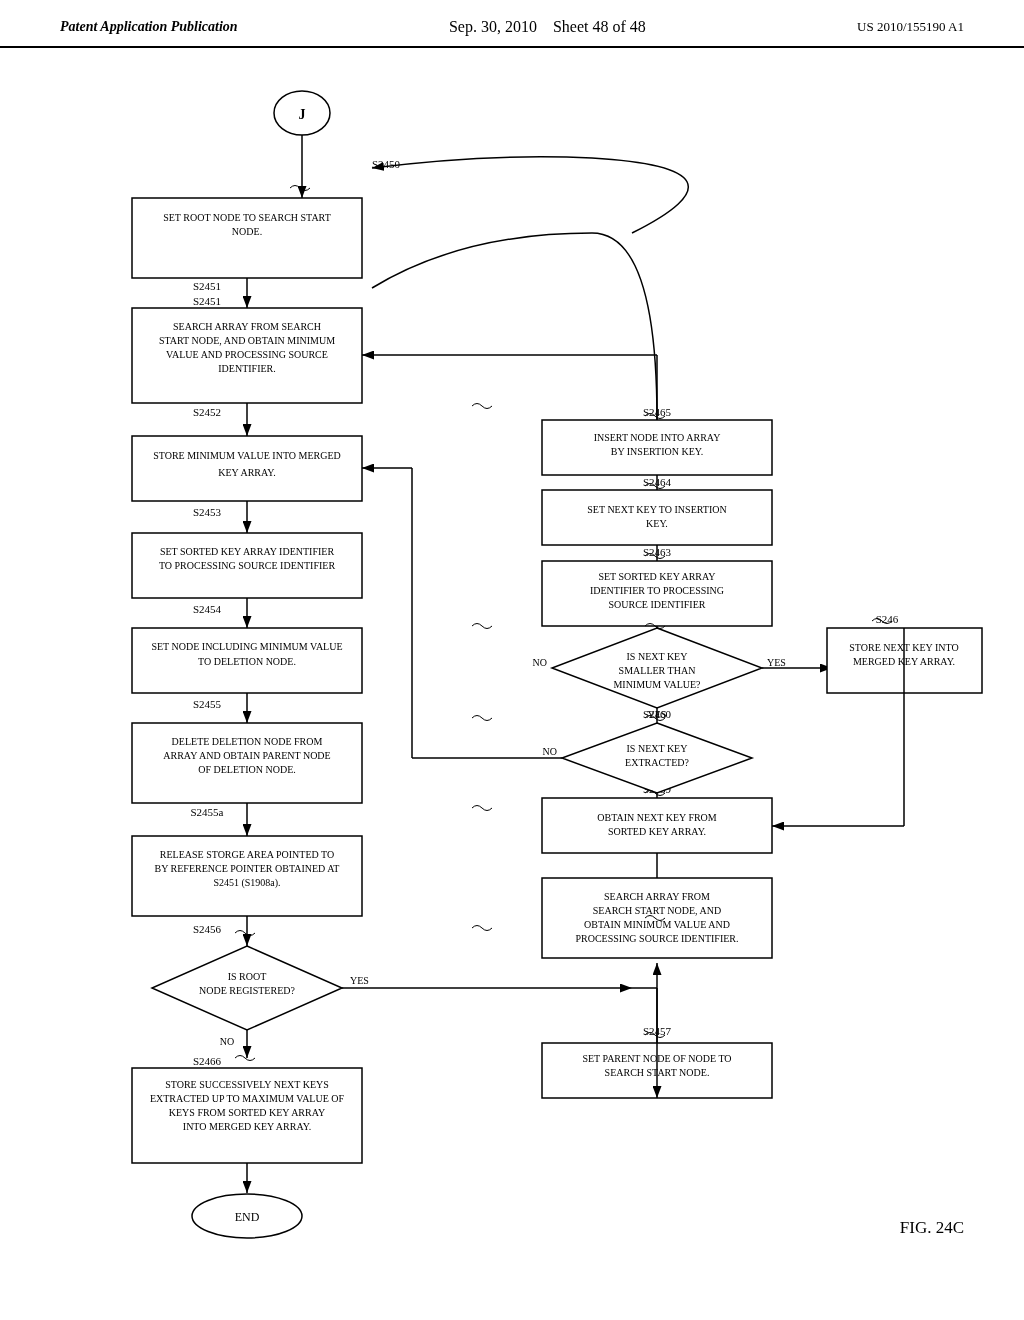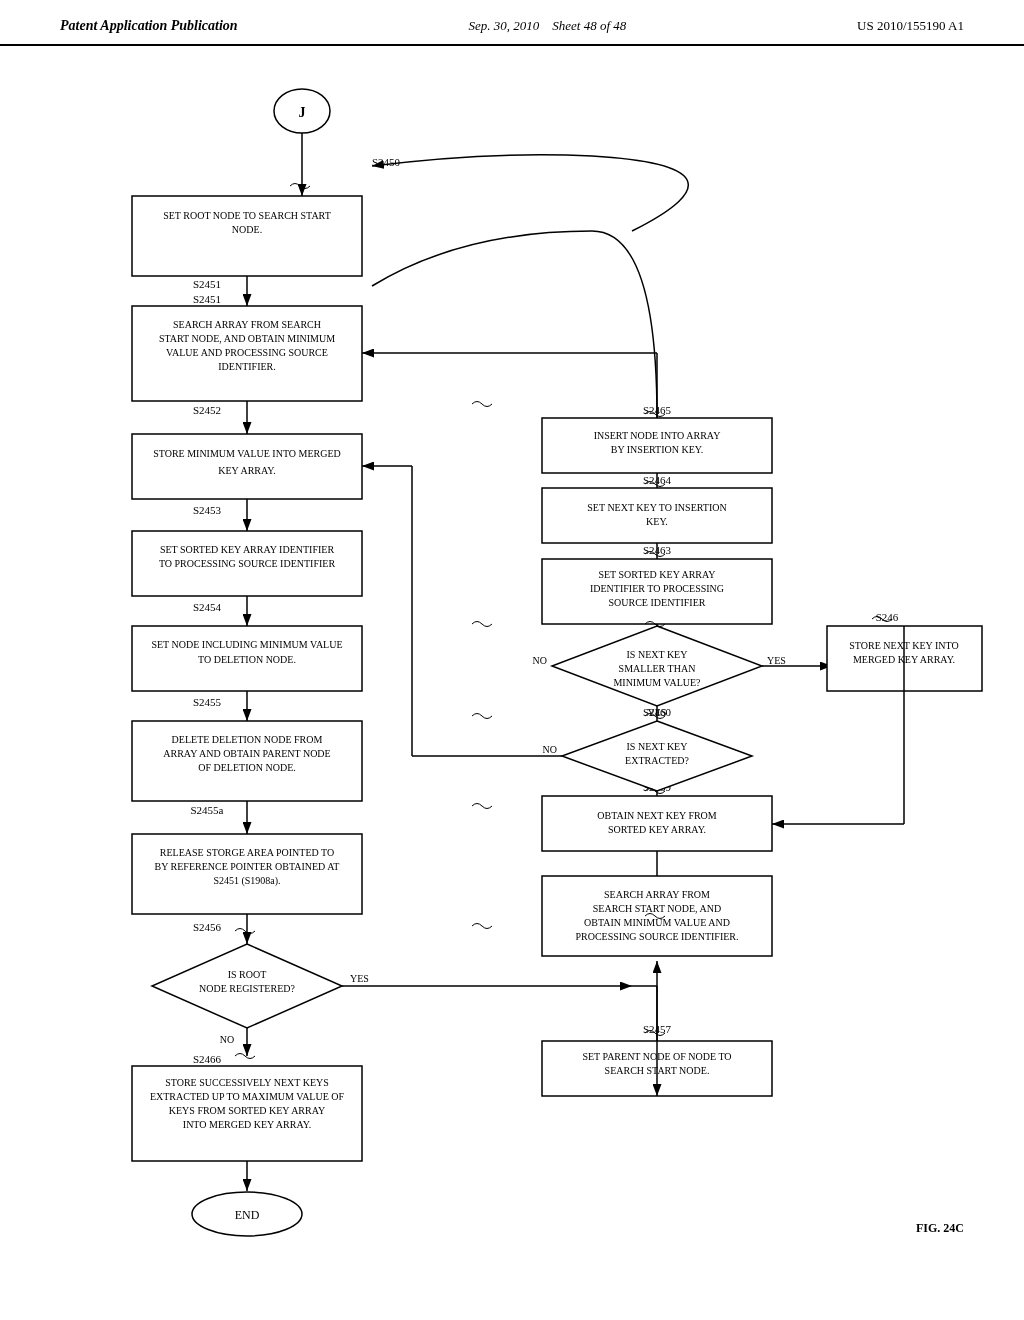--- a/index.html
+++ b/index.html
@@ -18,42 +18,41 @@
       padding: 18px 60px 10px 60px;
       border-bottom: 2px solid #000;
       font-size: 13px;
     }
     .header-left {
       font-weight: bold;
       font-size: 14px;
       font-style: italic;
     }
     .header-center {
-      font-size: 13px;
-      font-style: italic;
+      font-size: 16px;
     }
     .header-right {
       font-size: 13px;
     }
     .diagram-area {
       position: relative;
       width: 100%;
       height: 1220px;
       padding: 10px 30px;
     }
     svg.flowchart {
       width: 100%;
       height: 100%;
     }
     .fig-label {
       position: absolute;
       bottom: 30px;
       right: 60px;
-      font-size: 12px;
-      font-weight: bold;
+      font-size: 17px;
+      font-weight: normal;
     }
   </style>
 </head>
 <body>
 
 <div class="page-header">
   <span class="header-left">Patent Application Publication</span>
   <span class="header-center">
     <span>Sep. 30, 2010</span>&nbsp;&nbsp;&nbsp;
     <span>Sheet 48 of 48</span>

